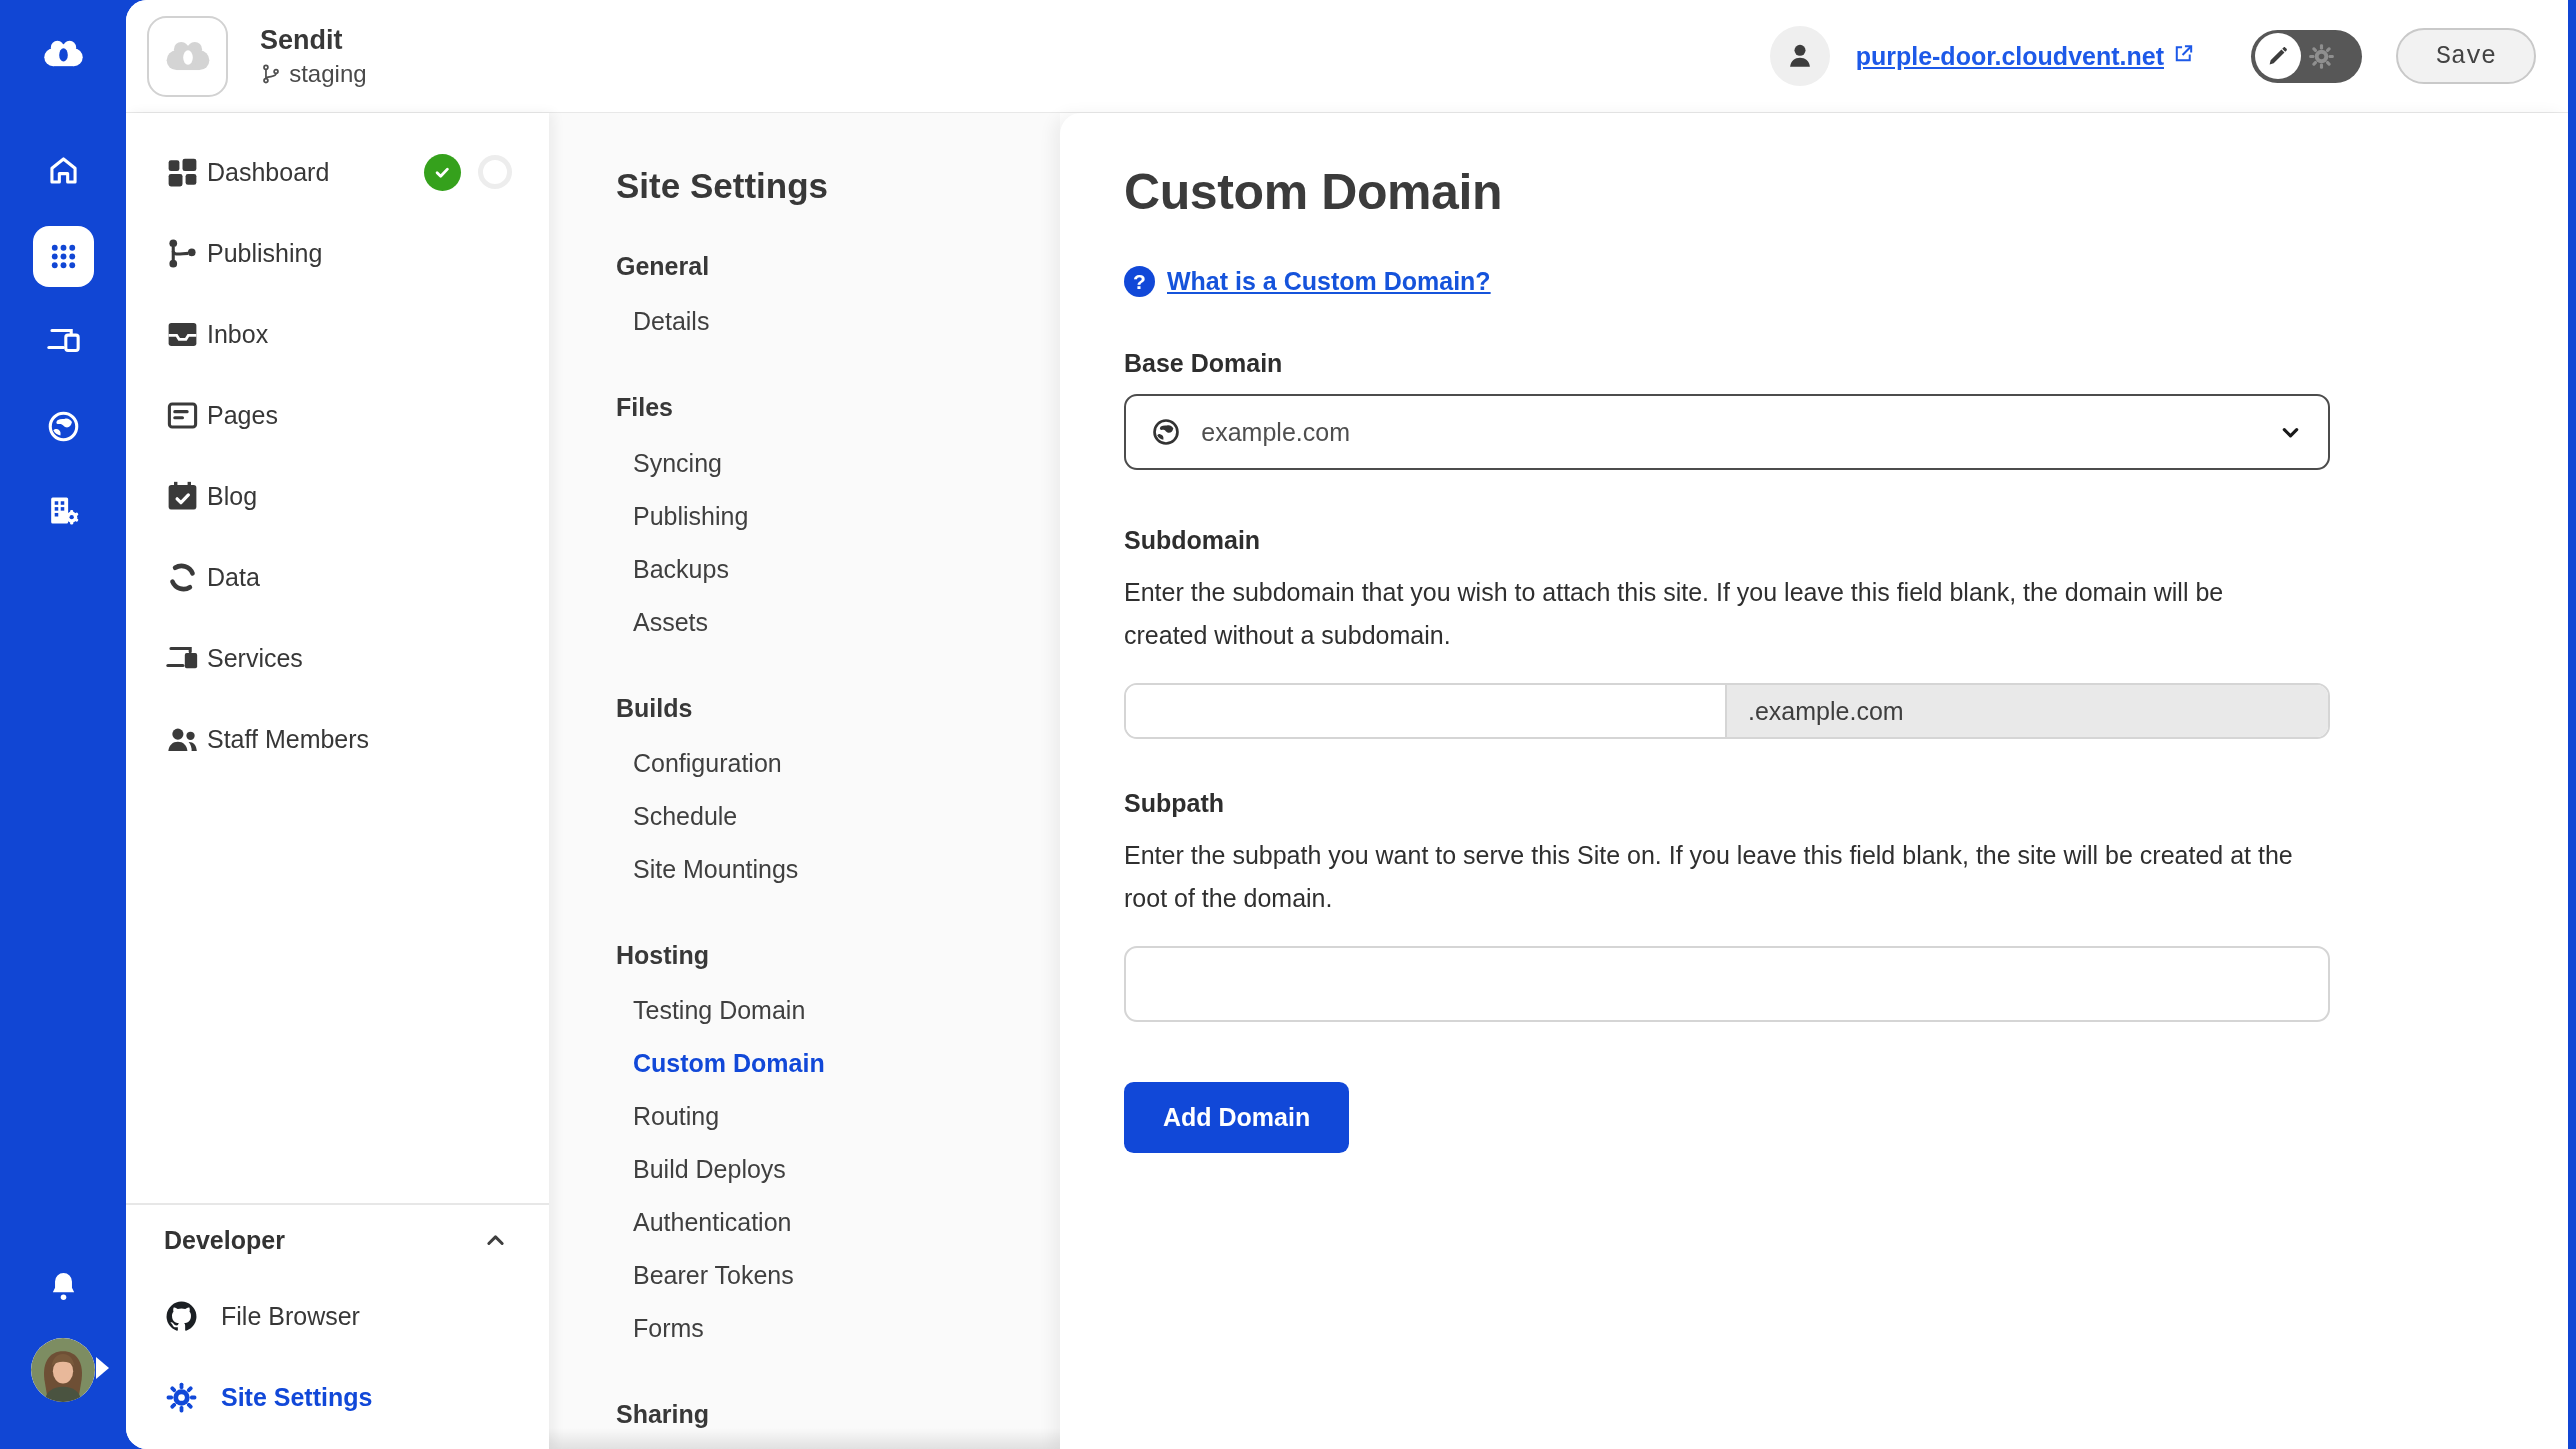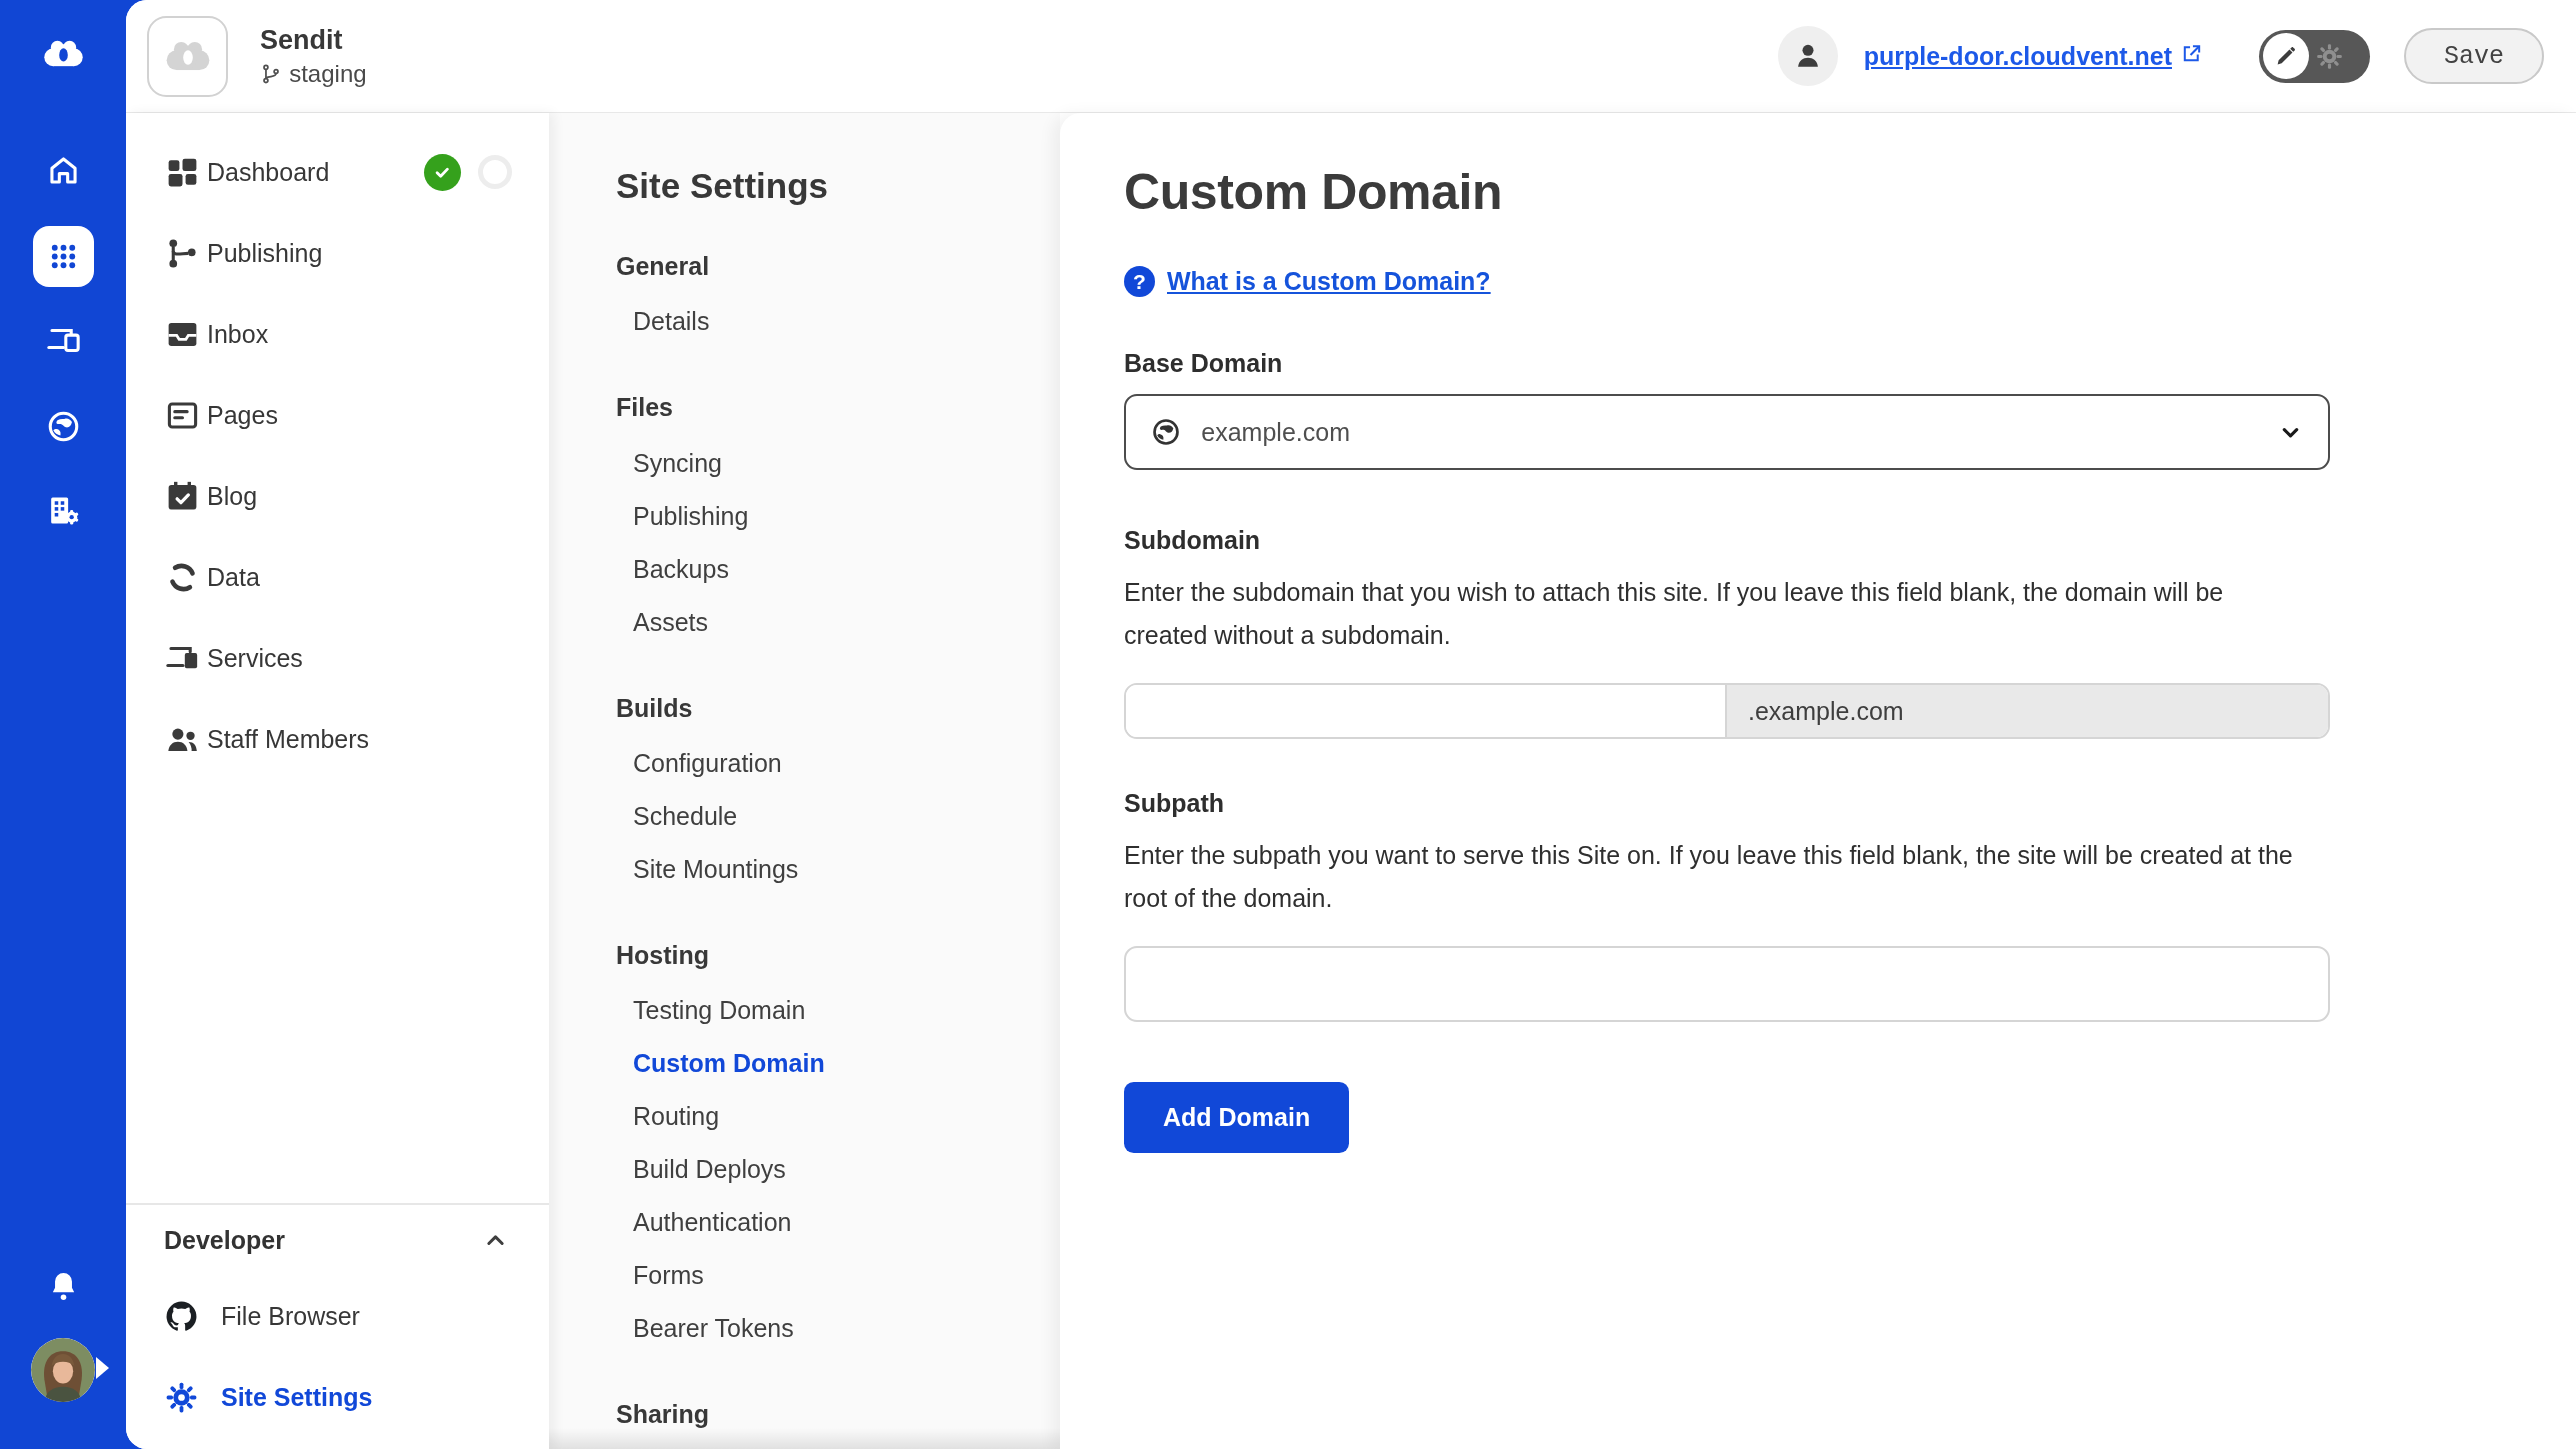--- a/index.html
+++ b/index.html
@@ -35,21 +35,21 @@
   }
   .rail-avatar svg { width:64px; height:64px; display:block; }
   .rail-expand {
     position:absolute; left:96px; top:1357px; width:0; height:0;
     border-top:11.3px solid transparent; border-bottom:11.3px solid transparent;
     border-left:13px solid #ffffff;
   }
 
   
   .app {
-    position:absolute; left:126px; top:0; right:0; height:1449px;
+    position:absolute; left:126px; top:0; right:8px; height:1449px;
     background:#fff; border-radius:21px 0 0 21px; overflow:hidden;
     display:grid; grid-template-rows:113px 1fr; grid-template-columns:423px 511px 1fr;
   }
 
   
   .header {
     grid-column:1 / 4; display:flex; align-items:center;
     padding:0 32px 0 21px; border-bottom:1.6px solid #e8e8e8; background:#fff;
   }
   .site-tile {
@@ -506,22 +506,22 @@
       <div class="settings-item">Site Mountings</div>
     </div>
 
     <div class="settings-section">
       <div class="settings-heading">Hosting</div>
       <div class="settings-item">Testing Domain</div>
       <div class="settings-item active">Custom Domain</div>
       <div class="settings-item">Routing</div>
       <div class="settings-item">Build Deploys</div>
       <div class="settings-item">Authentication</div>
+      <div class="settings-item">Bearer Tokens</div>
       <div class="settings-item">Forms</div>
-      <div class="settings-item">Bearer Tokens</div>
     </div>
 
     <div class="settings-section">
       <div class="settings-heading">Sharing</div>
     </div>
   </nav>
 
   <main class="main-panel">
     <h1 class="page-title">Custom Domain</h1>
 

